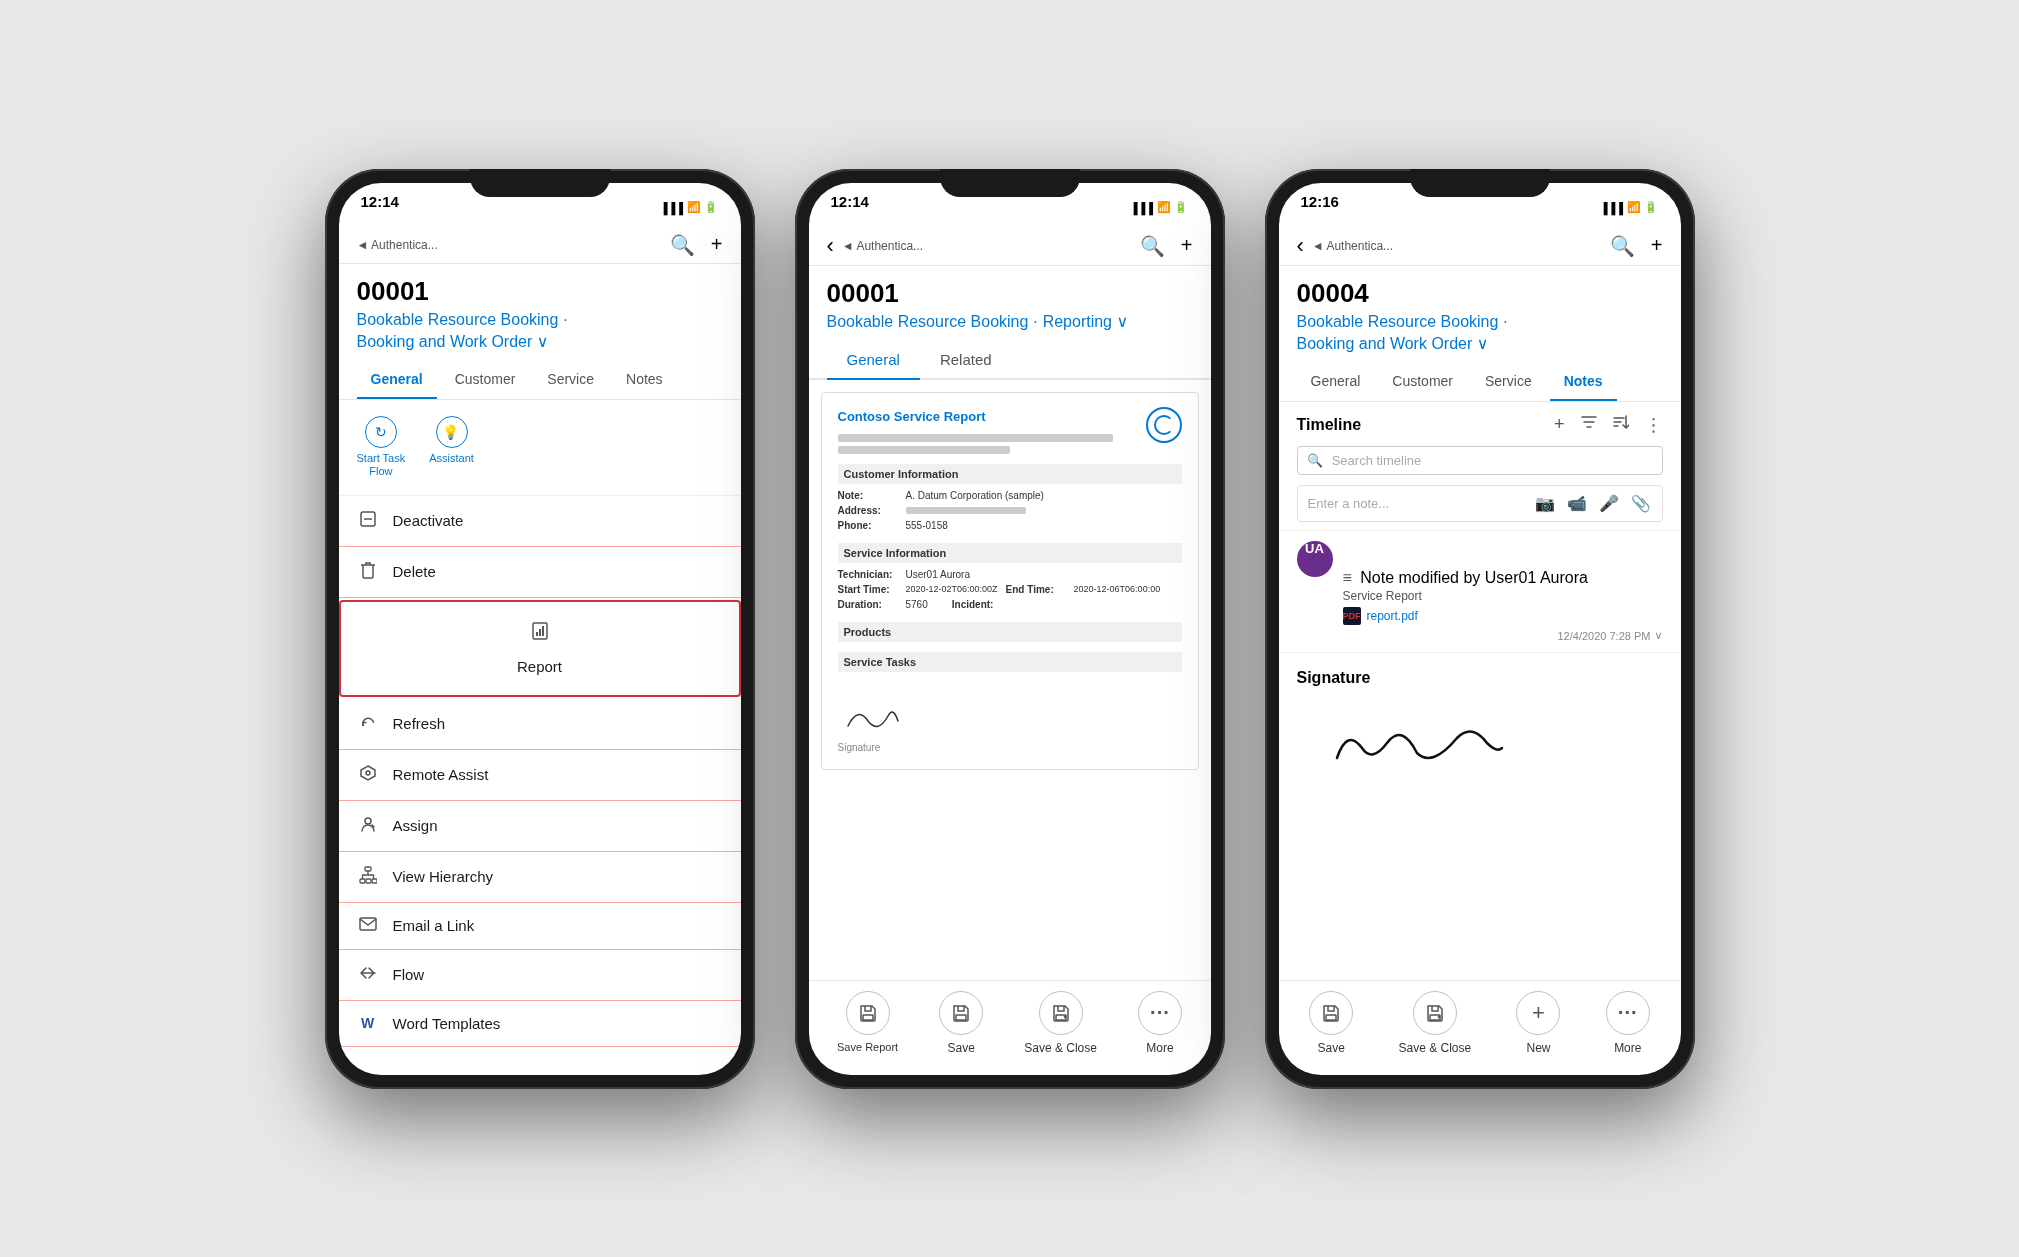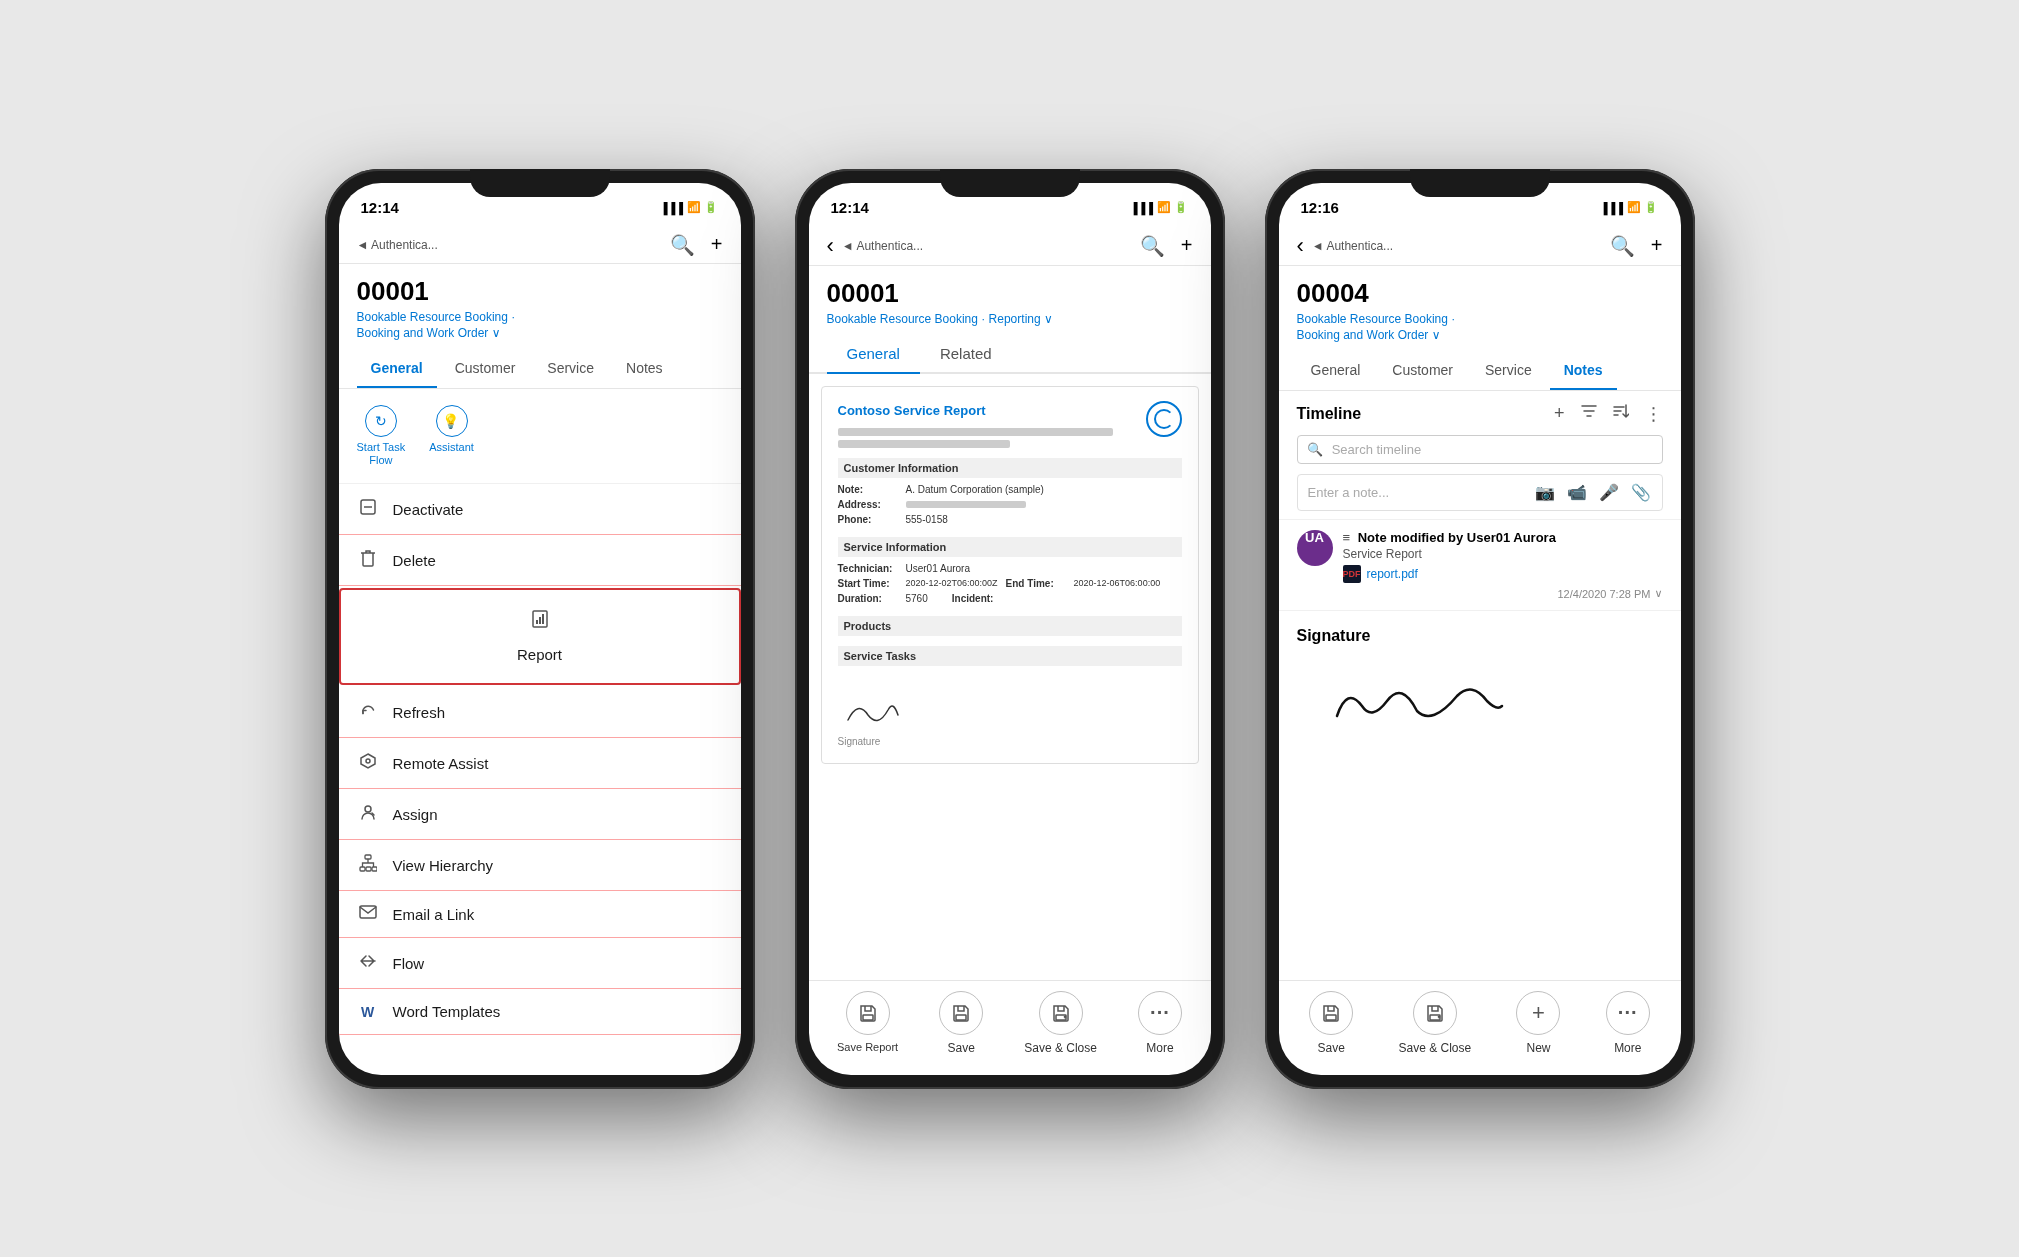--- a/index.html
+++ b/index.html
@@ -46,21 +46,20 @@
       width: 140px;
       height: 28px;
       background: #1a1a1a;
       border-radius: 0 0 20px 20px;
       z-index: 10;
     }
     
     .status-bar {
       display: flex;
       justify-content: space-between;
-      align-items: center;
       padding: 10px 22px 4px;
       font-size: 13px;
       font-weight: 600;
       color: #000;
       min-height: 44px;
     }
     .status-time { font-size: 15px; font-weight: 700; }
     .status-icons { display: flex; align-items: center; gap: 4px; font-size: 11px; }
     
     .nav-bar {
@@ -95,21 +94,21 @@
     
     .record-header {
       padding: 12px 18px 8px;
     }
     .record-id {
       font-size: 26px;
       font-weight: 700;
       color: #000;
     }
     .record-subtitle {
-      font-size: 12px;
+      font-size: 16px;
       color: #555;
       margin-top: 2px;
       line-height: 1.4;
     }
     .record-subtitle span { color: #0078d4; }
     
     .tabs {
       display: flex;
       border-bottom: 1px solid #e5e5e5;
       padding: 0 18px;
@@ -331,21 +330,21 @@
       background: #6b2d8b;
       display: flex;
       align-items: flex-start;
       justify-content: center;
       color: #fff;
       font-weight: 700;
       font-size: 13px;
       flex-shrink: 0;
     }
     .note-body { flex: 1; }
-    .note-title { font-size: 13px; font-weight: 700; margin-bottom: 2px; }
+    .note-title { font-size: 16px; font-weight: 400; margin-bottom: 2px; margin-top: 28px; }
     .note-subtitle { font-size: 12px; color: #555; margin-bottom: 4px; }
     .note-link {
       display: flex;
       align-items: center;
       gap: 6px;
       font-size: 12px;
       color: #0078d4;
     }
     .note-pdf-icon {
       width: 18px;

